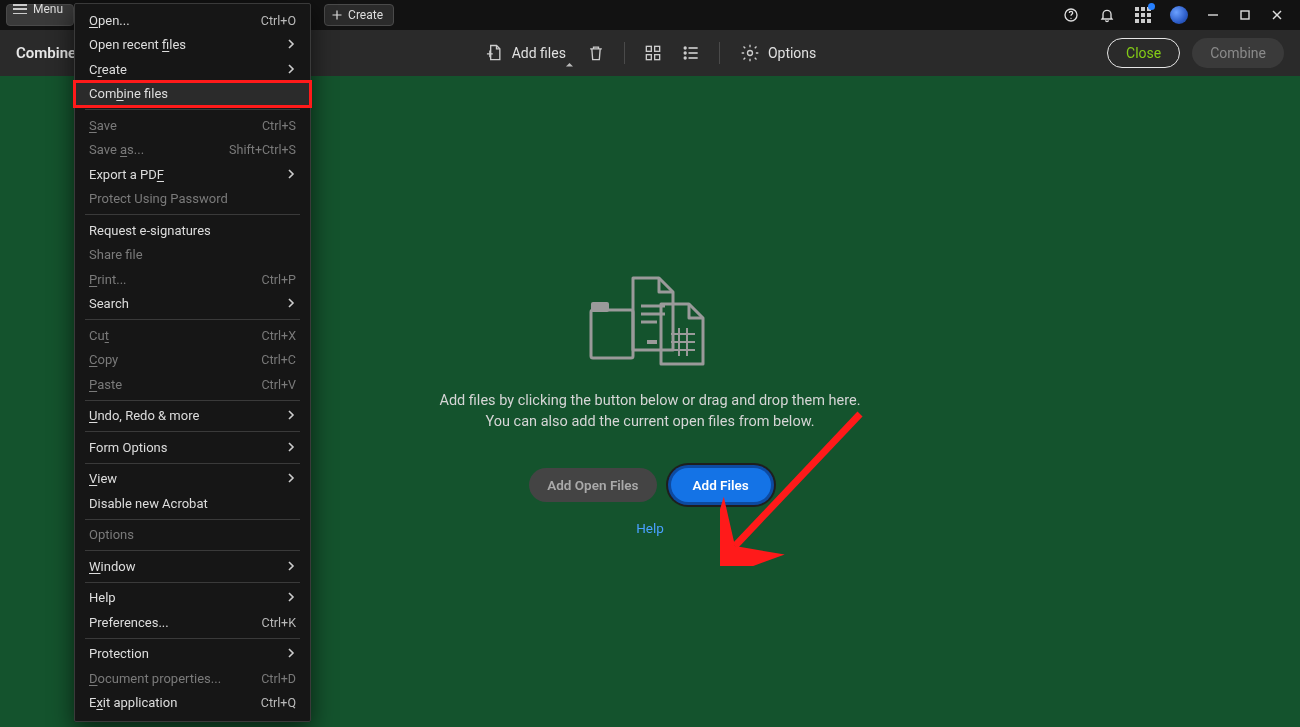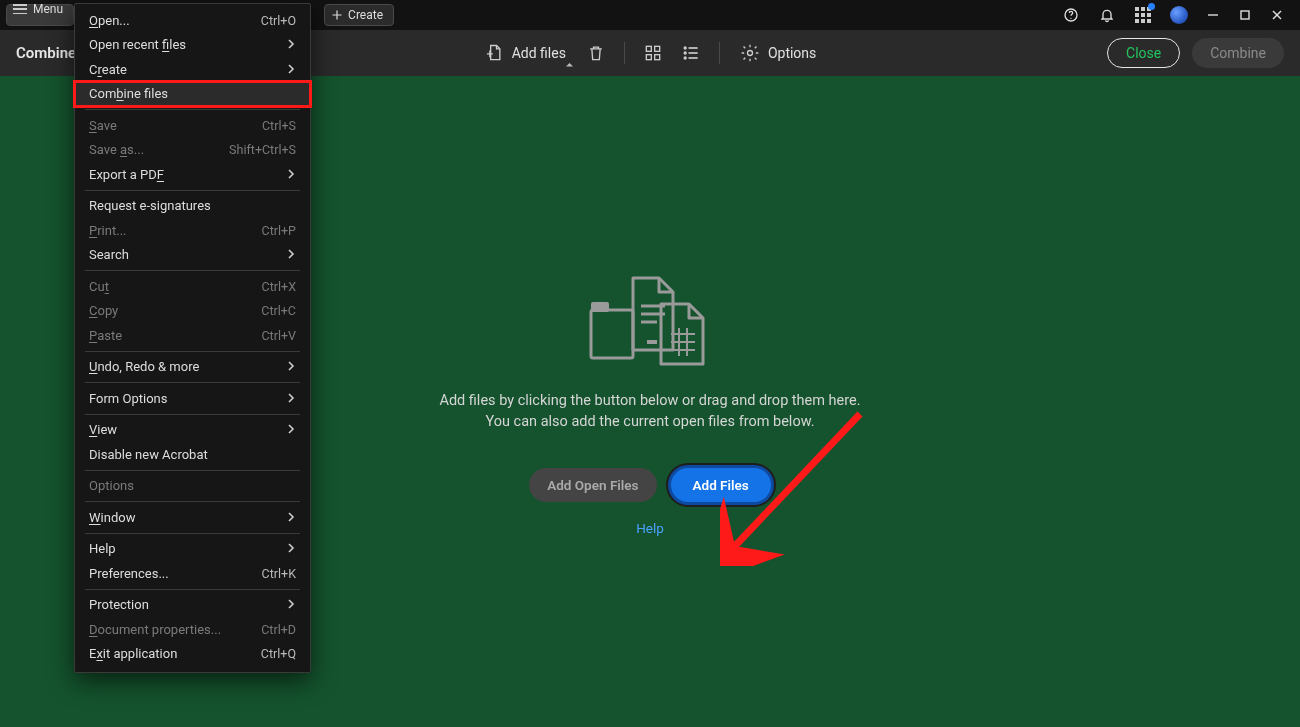--- a/index.html
+++ b/index.html
@@ -24,21 +24,21 @@
   .toolbar { height: 46px; background: #2a2a2a; display: flex; align-items: center; position: relative; }
   .tool-left { position:absolute; left:16px; font-size: 15px; font-weight: 600; color:#e8e8e8; white-space: nowrap; }
   .tool-center { margin: 0 auto; display:flex; align-items:center; gap: 18px; }
   .tool-btn { display:flex; align-items:center; gap:8px; font-size:14px; color:#e0e0e0; cursor:pointer; padding:4px 2px; border-radius:4px; }
   .tool-sep { width:1px; height:22px; background:#4a4a4a; }
   .view-icon { width:20px; height:20px; display:flex; align-items:center; justify-content:center; }
   .view-icon svg { stroke:#ccc; fill:none; }
   .addfiles-corner { position:relative; }
   .addfiles-corner::after { content:""; position:absolute; right:-4px; bottom:-2px; width:0; height:0; border-left:5px solid transparent; border-top:5px solid #bbb; transform: rotate(-45deg); }
   .tool-right { position:absolute; right:16px; display:flex; align-items:center; gap:12px; }
-  .close-pill { border:1.5px solid #e6e6e6; background:transparent; color:#22c55e; border-radius:999px; padding:6px 18px; font-size:14px; cursor:pointer; }
+  .close-pill { border:1.5px solid #e6e6e6; background:transparent; color:#84cc16; border-radius:999px; padding:6px 18px; font-size:14px; cursor:pointer; }
   .combine-pill { border:none; background:#3a3a3a; color:#8a8a8a; border-radius:999px; padding:7px 18px; font-size:14px; cursor:default; }
 
   .content { position:absolute; top:76px; left:0; right:0; bottom:0; background:#14532d; }
   .center-stack { position:absolute; left:50%; top:196px; transform:translateX(-50%); display:flex; flex-direction:column; align-items:center; width:600px; text-align:center; }
   .docs-art { margin-bottom: 18px; }
   .msg { font-size:14.5px; color:#d5d5d5; line-height:1.45; }
   .btn-row { display:flex; gap:14px; margin-top:36px; }
   .pill-muted { background:#444; color:#aaa; border:none; border-radius:999px; padding:9px 18px; font-size:13.5px; font-weight:600; cursor:pointer; }
   .pill-primary { background:#1473e6; color:#fff; border:none; border-radius:999px; padding:9px 22px; font-size:13.5px; font-weight:600; cursor:pointer; box-shadow:0 0 0 3px #0d4aa0, 0 0 0 5px #1e1e1e; }
   .help-link { margin-top:18px; font-size:13.5px; color:#4aa0ff; cursor:pointer; }
@@ -254,23 +254,31 @@
     <div class="dd-item disabled">
       <span class="dd-label"><span>Save <u>a</u>s...</span></span>
       <span class="dd-shortcut">Shift+Ctrl+S</span>
     </div>
     <div class="dd-item">
       <span class="dd-label"><span>Export a PD<u>F</u></span></span>
       <span class="dd-chevron"><svg width="10" height="10" viewBox="0 0 10 10">
           <path d="M3 1l4 4-4 4" stroke="#ccc" stroke-width="1.6" fill="none"></path>
         </svg></span>
     </div>
+    <div class="dd-item disabled">
+      <span class="dd-label">Protect Using Password</span>
+      <span class="dd-shortcut"></span>
+    </div>
     <div class="dd-sep"></div>
     <div class="dd-item">
       <span class="dd-label">Request e-signatures</span>
+      <span class="dd-shortcut"></span>
+    </div>
+    <div class="dd-item disabled">
+      <span class="dd-label">Share file</span>
       <span class="dd-shortcut"></span>
     </div>
     <div class="dd-item disabled">
       <span class="dd-label"><span><u>P</u>rint...</span></span>
       <span class="dd-shortcut">Ctrl+P</span>
     </div>
     <div class="dd-item">
       <span class="dd-label">Search</span>
       <span class="dd-chevron"><svg width="10" height="10" viewBox="0 0 10 10">
           <path d="M3 1l4 4-4 4" stroke="#ccc" stroke-width="1.6" fill="none"></path>

